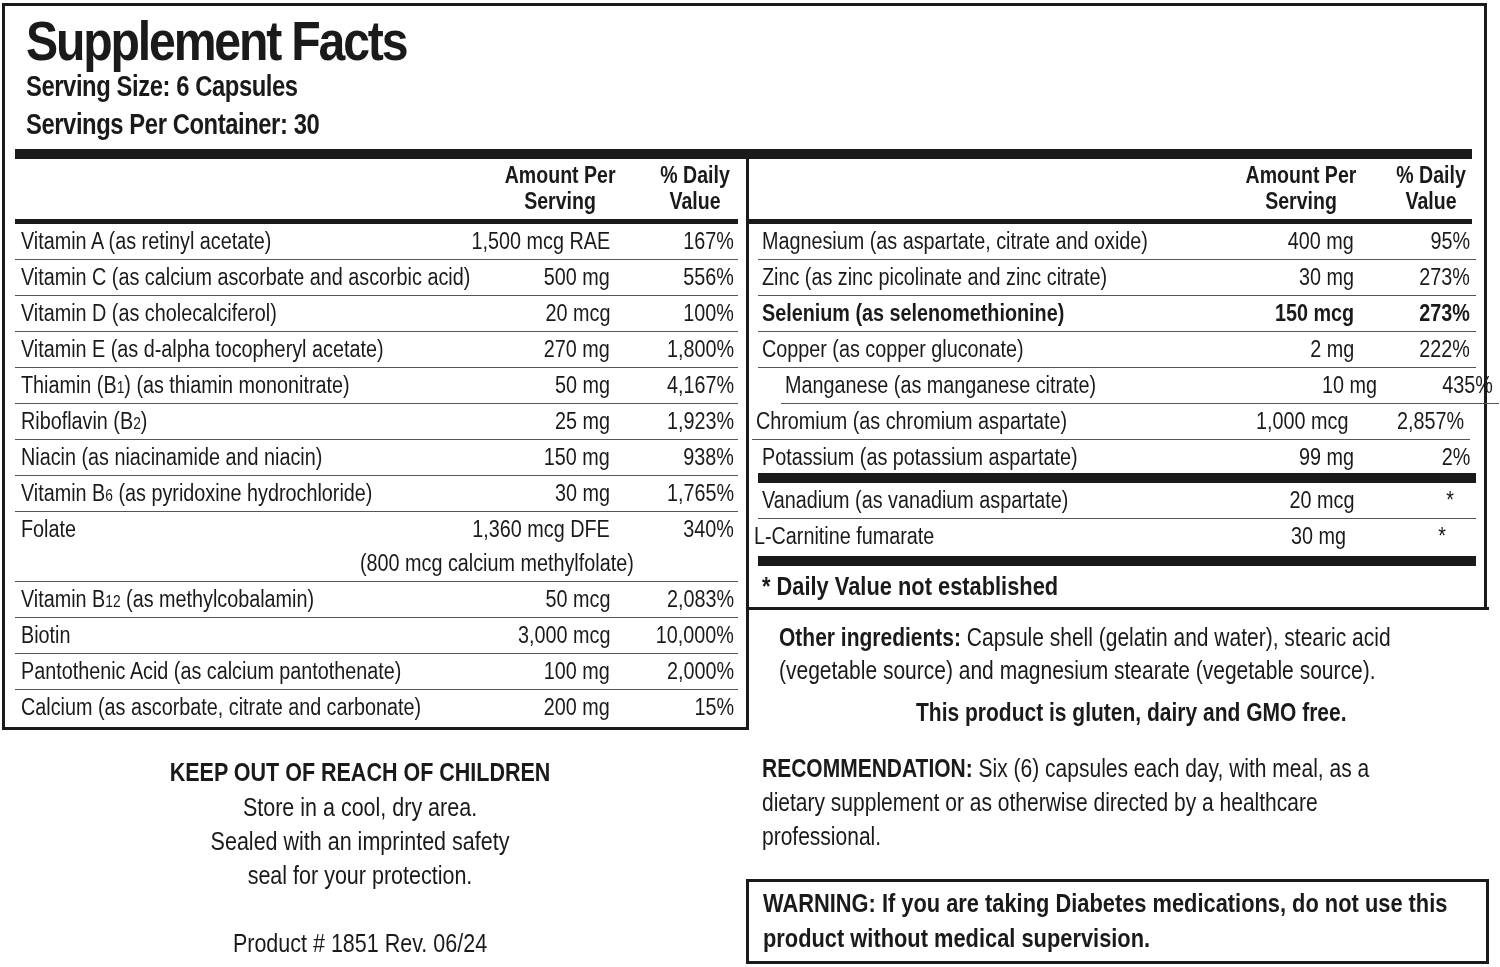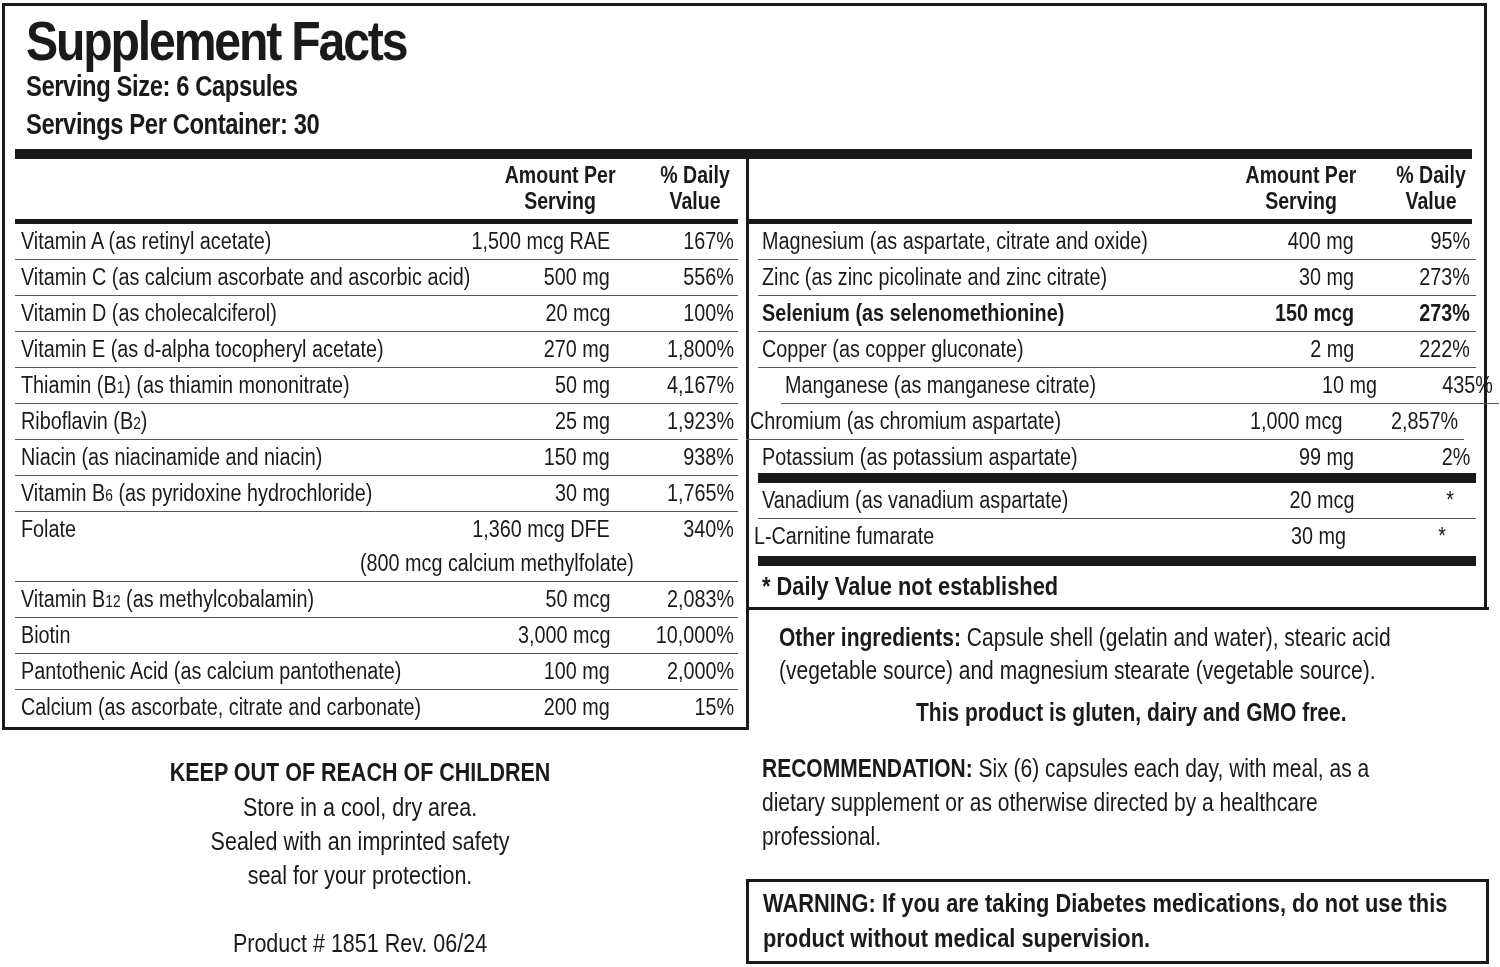--- a/index.html
+++ b/index.html
@@ -206,21 +206,21 @@
       <div class="row" style="left: 12px; top: 173px; width: 718px;">
         <span class="name" style="left: 4px;">Copper (as copper gluconate)</span>
         <span class="amt" style="right: 122px;">2 mg</span>
         <span class="dv" style="right: 6px;">222%</span>
       </div>
       <div class="row" style="left: 4px; top: 209px; width: 718px; margin-left: 31px;">
         <span class="name" style="left: 4px;">Manganese (as manganese citrate)</span>
         <span class="amt" style="right: 122px;">10 mg</span>
         <span class="dv" style="right: 6px;">435%</span>
       </div>
-      <div class="row" style="left: 0; top: 245px; width: 718px;">
+      <div class="row" style="left: 6px; top: 245px; width: 718px;">
         <span class="name" style="left: 4px;">Chromium (as chromium aspartate)</span>
         <span class="amt" style="right: 122px;">1,000 mcg</span>
         <span class="dv" style="right: 6px;">2,857%</span>
       </div>
       <div class="row" style="left: 12px; top: 281px; width: 718px; border-bottom: none;">
         <span class="name" style="left: 4px;">Potassium (as potassium aspartate)</span>
         <span class="amt" style="right: 122px;">99 mg</span>
         <span class="dv" style="right: 6px;">2%</span>
       </div>
       <div class="row" style="left: 12px; top: 324px; width: 718px;">

